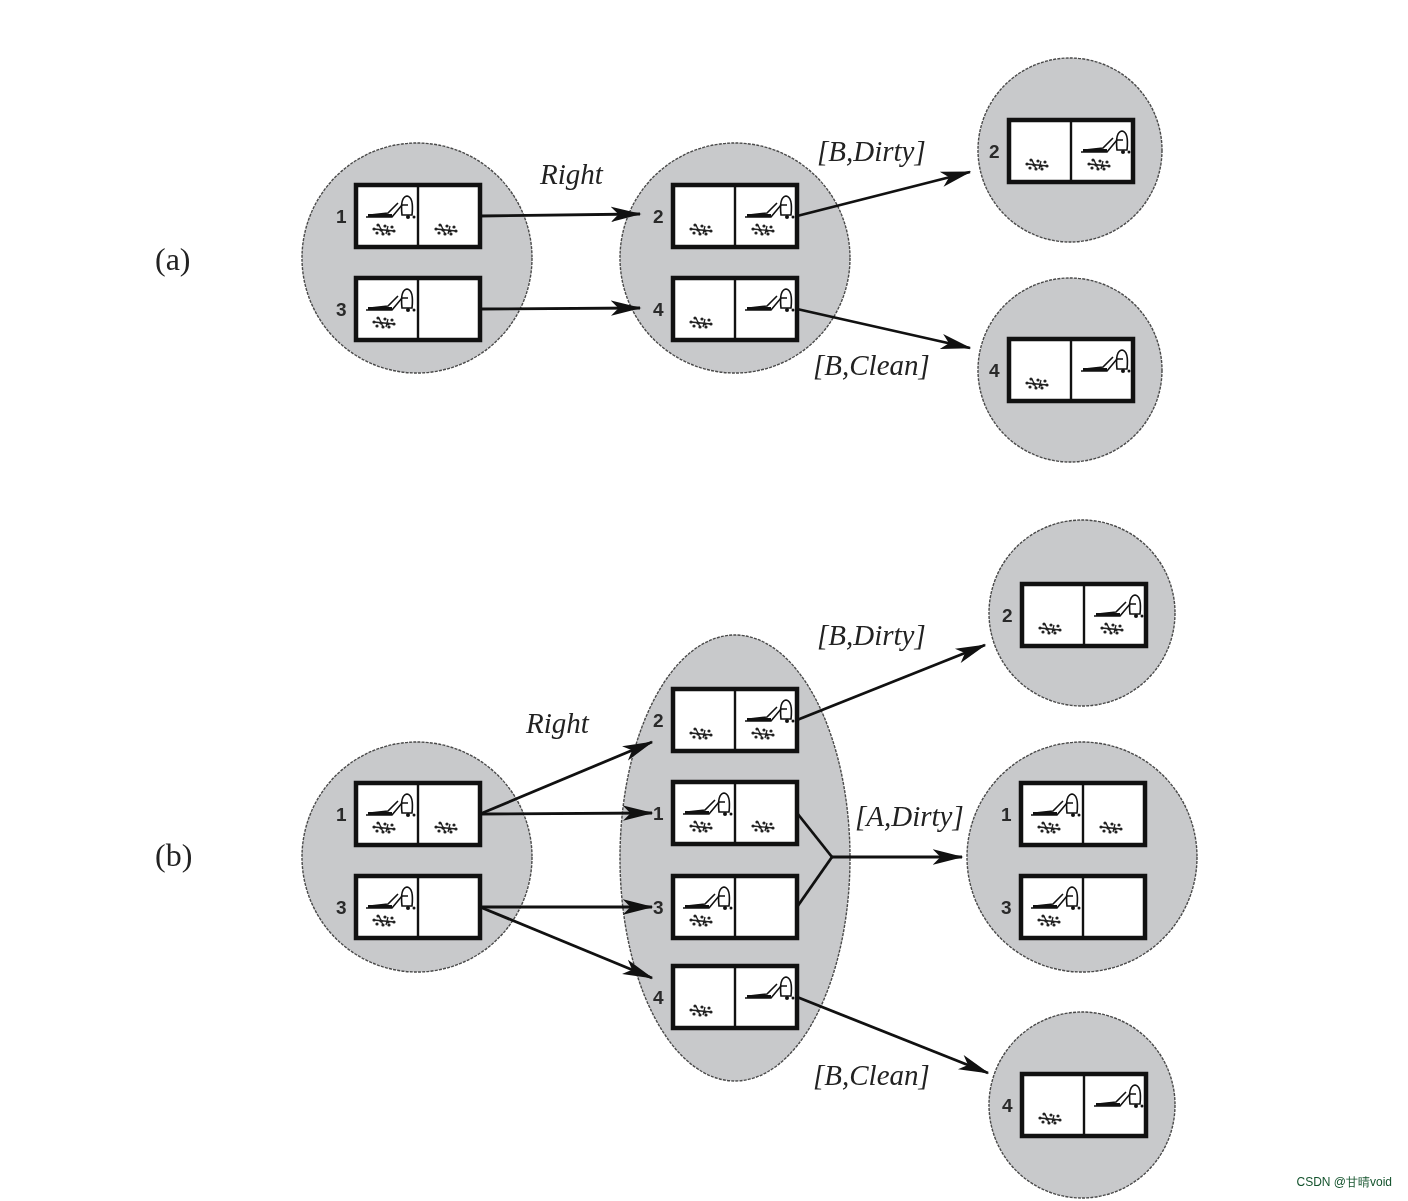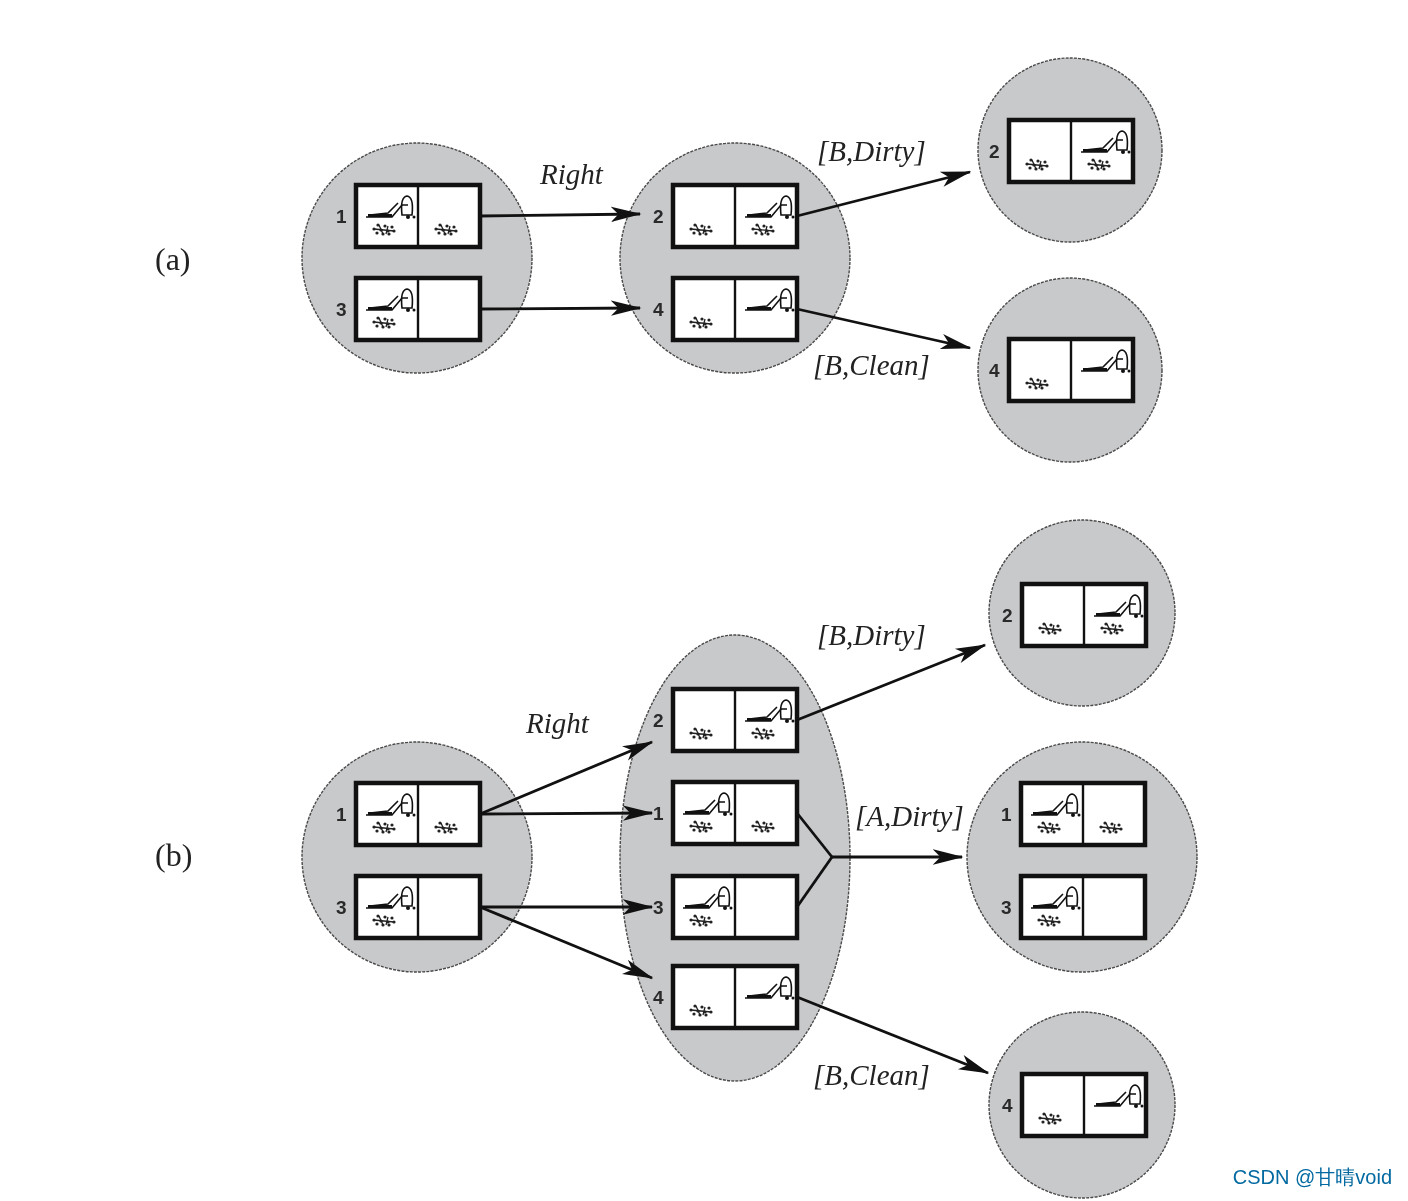--- a/index.html
+++ b/index.html
@@ -8,21 +8,21 @@
   .blob { fill: #c8c9cb; stroke: #4a4a4a; stroke-width: 1.4; stroke-dasharray: 3 1.2; }
   .box-frame { fill: #ffffff; stroke: #111; stroke-width: 4.5; }
   .box-div { stroke: #111; stroke-width: 2.4; }
   .state-num { font-family: "Liberation Sans", sans-serif; font-weight: bold; font-size: 19px; fill: #2a2a2a; }
   .edge { stroke: #111; stroke-width: 2.8; fill: none; }
   .edge-label { font-family: "Liberation Serif", serif; font-style: italic; font-size: 29px; fill: #222; }
   .panel-label { font-family: "Liberation Serif", serif; font-size: 32px; fill: #222; }
   .vac { fill: none; stroke: #111; stroke-width: 1.6; }
   .vac-fill { fill: #111; }
   .dirt { fill: none; stroke: #222; stroke-width: 1.3; }
-  .watermark { position: absolute; right: 16px; bottom: 10px; font-family: "Liberation Sans", sans-serif; font-size: 20px; color: #0369a1; }
+  .watermark { position: absolute; right: 16px; bottom: 10px; font-family: "Liberation Sans", sans-serif; font-size: 12px; color: #14532d; }
 </style>
 </head>
 <body>
 
 <svg id="diagram" xmlns="http://www.w3.org/2000/svg" width="1408" height="1201" viewBox="0 0 1408 1201">
   <defs>
     <marker id="arrowhead" viewBox="0 0 20 10" refX="19" refY="5" markerWidth="11" markerHeight="7" orient="auto" markerUnits="strokeWidth">
       <path d="M0,0 L20,5 L0,10 L5,5 Z" fill="#111"></path>
     </marker>
   </defs>

